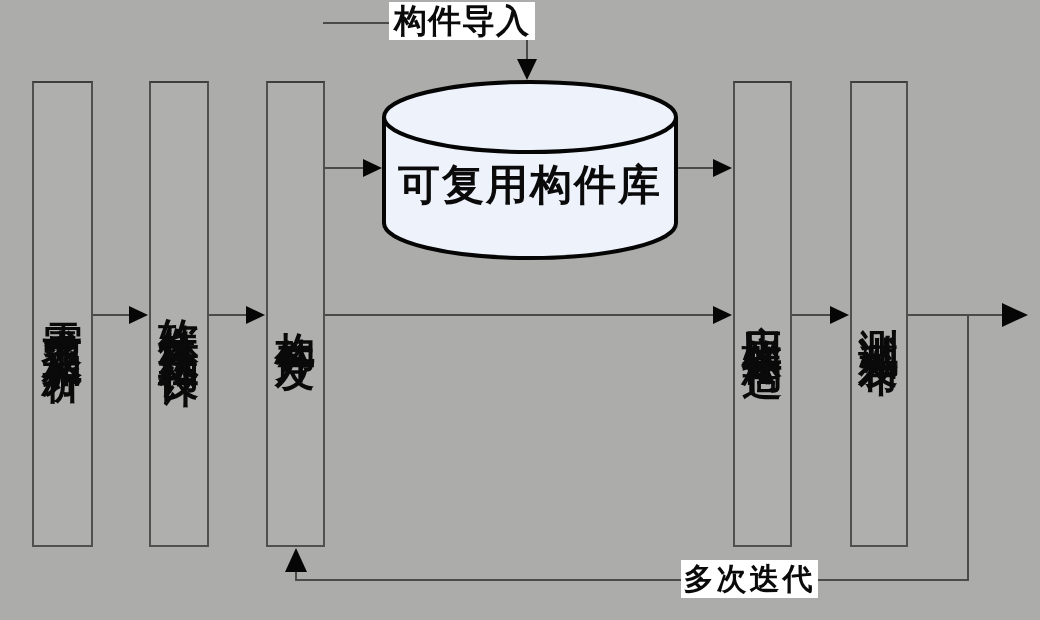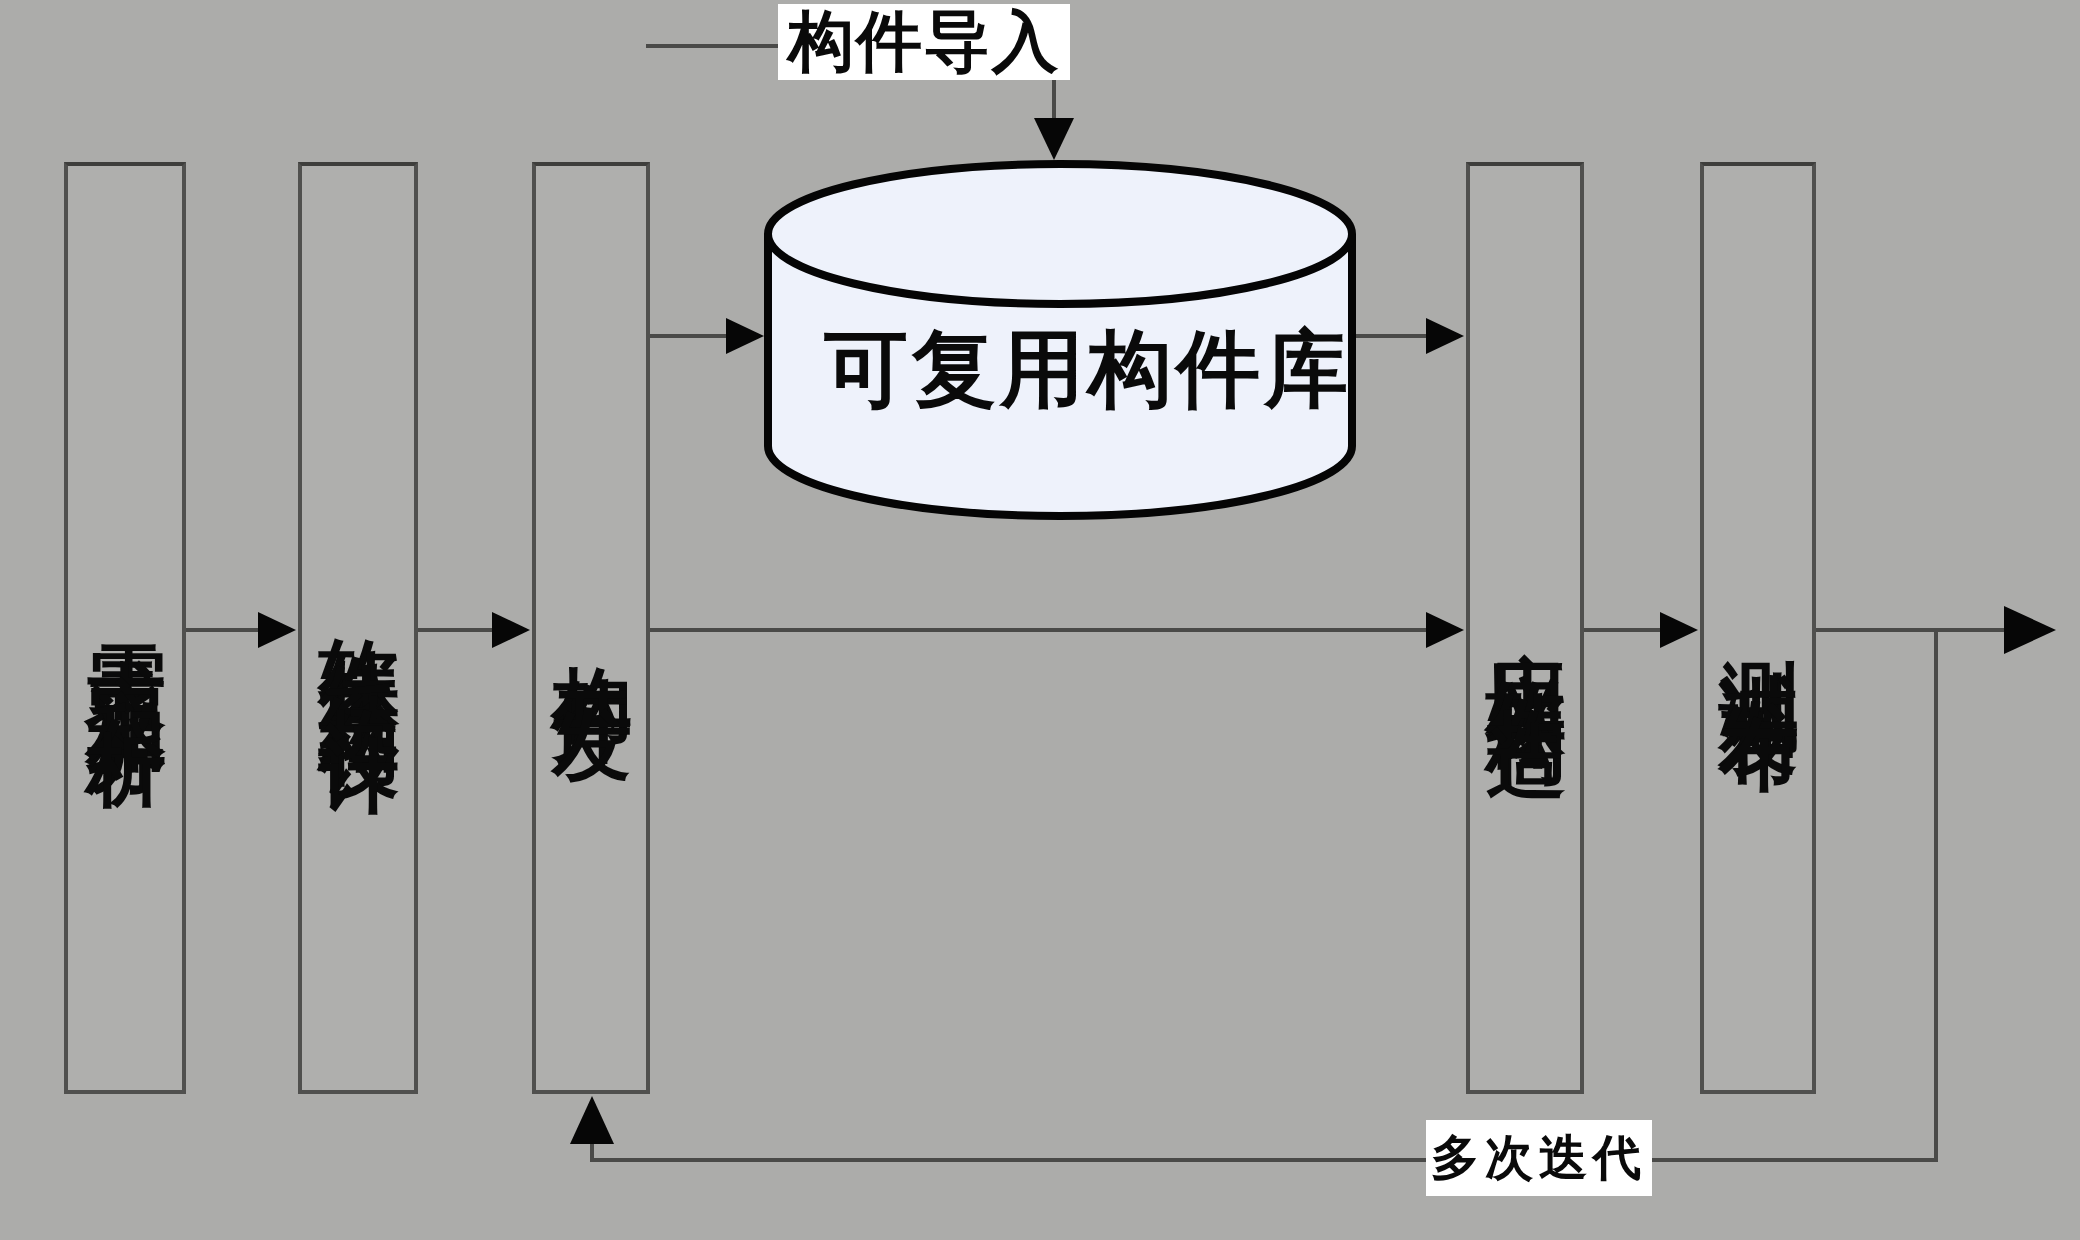--- a/index.html
+++ b/index.html
@@ -65,21 +65,21 @@
   .box-arch { left: 149px; width: 60px; }
   .box-dev  { left: 266px; width: 59px; }
   .box-app  { left: 733px; width: 59px; }
   .box-test { left: 850px; width: 58px; }
 
   .cylinder-label {
     position: absolute;
     left: 384px; top: 160px;
     width: 292px; height: 50px;
     z-index: 2;
-    text-align: right;
+    text-align: center;
     font-size: 42px;
     font-weight: bold;
     color: var(--text);
     letter-spacing: 2px;
     line-height: 50px;
     white-space: nowrap;
   }
   .float-label {
     position: absolute;
     background: var(--label-bg);
@@ -90,24 +90,23 @@
     text-align: center;
   }
   .label-import {
     left: 389px; top: 2px;
     width: 146px; height: 38px;
     font-size: 33px; line-height: 38px;
     letter-spacing: 1px;
   }
   .label-iteration {
     left: 681px; top: 560px;
-    width: 113px; height: 38px;
-    font-size: 24px; line-height: 38px;
+    width: 137px; height: 38px;
+    font-size: 30px; line-height: 38px;
     letter-spacing: 3px;
-    margin-left: 32px;
   }
 </style>
 </head>
 <body>
 
 <div class="canvas">
 
   <svg class="wires" viewBox="0 0 1040 620">
 
     <path class="line" d="M93,315 H130"></path>

